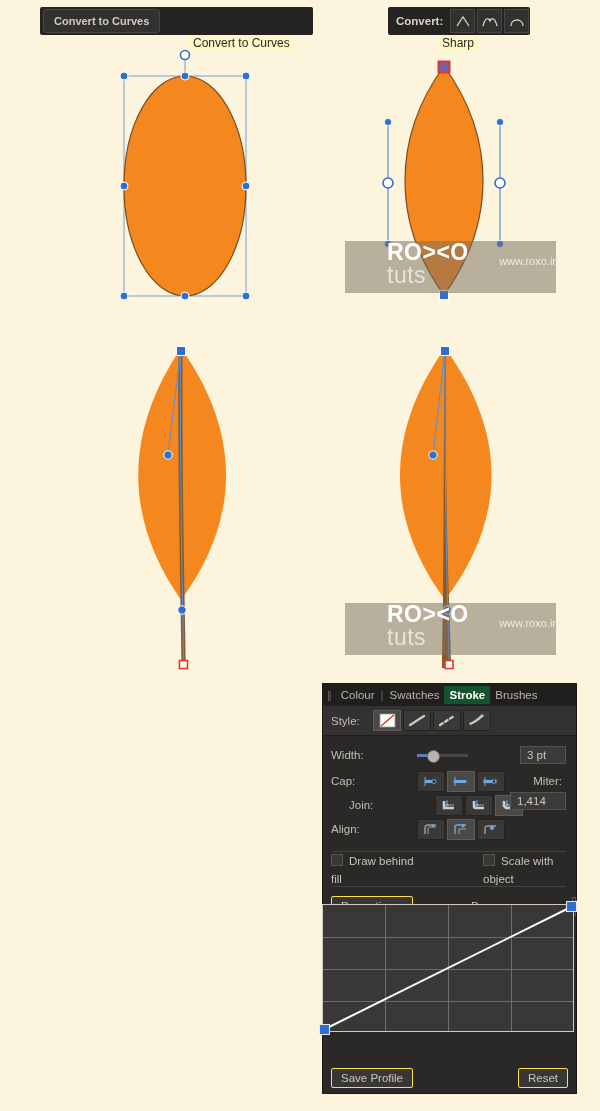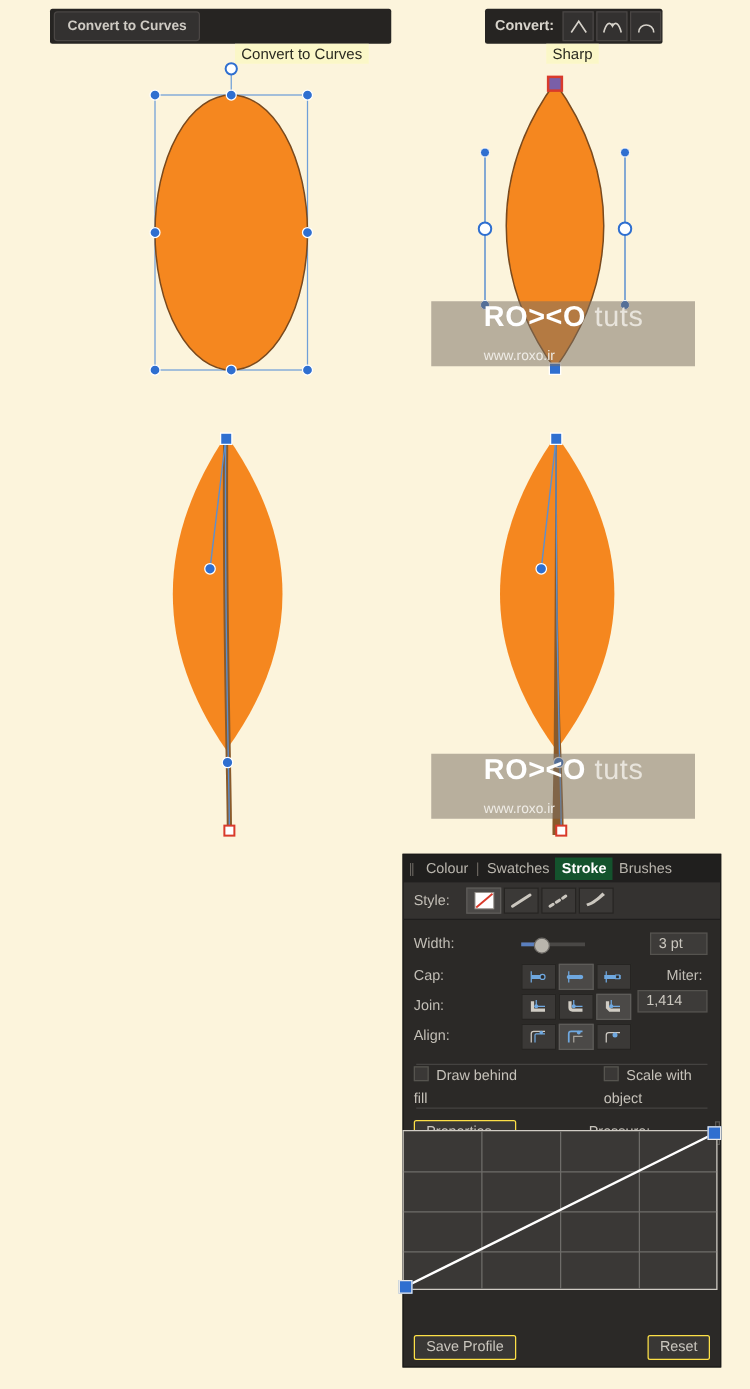--- a/index.html
+++ b/index.html
@@ -35,21 +35,21 @@
     font-family:"Liberation Sans", sans-serif;
   }
 
   
   .art{position:absolute;}
 
   
   .watermark{
     position:absolute;left:345px;width:211px;height:52px;
     background:rgba(120,112,100,0.52);
-    display:flex;flex-direction:column;justify-content:center;
+    display:flex;flex-direction:row;justify-content:center;
     padding-left:42px;box-sizing:border-box;
   }
   .wm-main{font-size:23px;color:#fff;letter-spacing:.5px;line-height:23px;font-family:"Liberation Sans",sans-serif;}
   .wm-main b{font-weight:bold;}
   .wm-main span{color:#e8e4dc;font-weight:normal;}
   .wm-sub{font-size:11px;color:#efece6;line-height:14px;margin-top:13px;}
 
   
   #stroke-panel{
     position:absolute;left:322px;top:683px;width:255px;height:411px;
@@ -295,21 +295,21 @@
             <path d="M4 2 L4 11" stroke="#6fa8e0" stroke-width="1"></path>
             <rect x="11.5" y="5" width="3" height="3" fill="#2b2927" stroke="#6fa8e0" stroke-width="0.8"></rect>
           </svg>
       </div>
     </div>
     <div class="miter-wrap" style="top:2px;right:14px;">
       <span class="miter-label">Miter:</span>
     </div>
   </div>
 
-  <div class="row" style="height:24px;position:relative;">
+  <div class="row" style="height:24px;position:relative;margin-left:18px;">
     <span class="rlabel">Join:</span>
     <div class="seg">
       <div class="sb">
         <svg width="20" height="13" viewBox="0 0 20 13">
             <path d="M5 2 L5 9 L15 9" fill="none" stroke="#d0ccc4" stroke-width="2.6"></path>
             <path d="M8 1 L8 6 L15 6" fill="none" stroke="#6fa8e0" stroke-width="1"></path>
             <circle cx="8" cy="6" r="1.6" fill="#6fa8e0"></circle>
           </svg>
       </div>
       <div class="sb">

